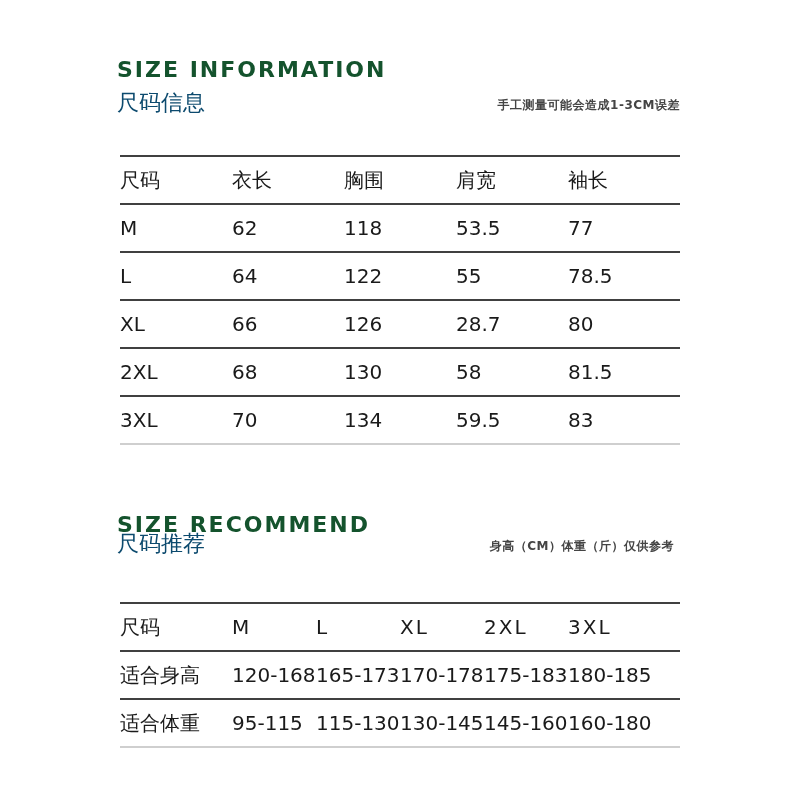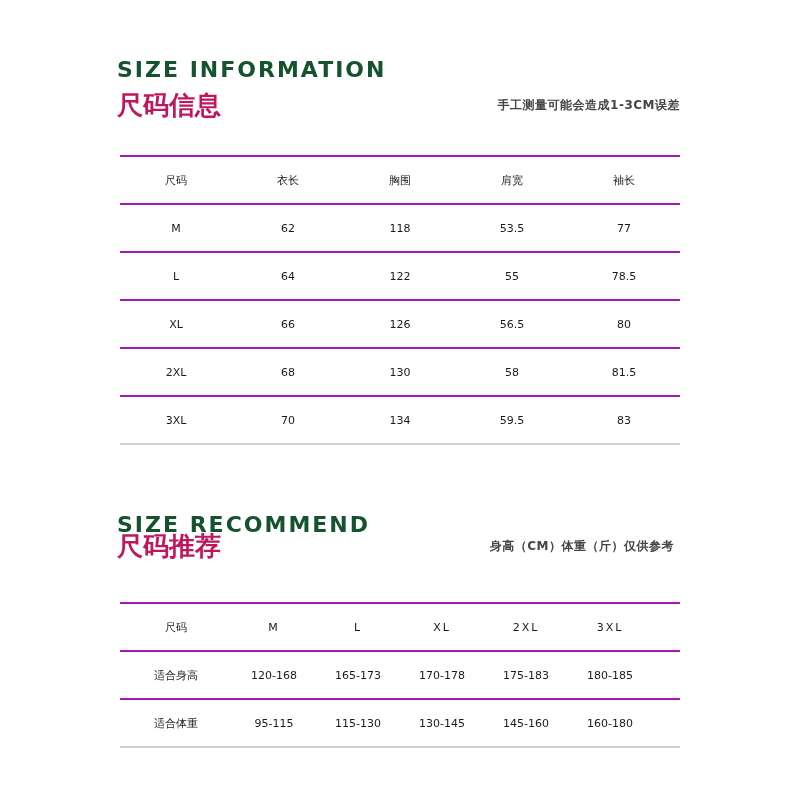--- a/index.html
+++ b/index.html
@@ -1,24 +1,24 @@
 <!DOCTYPE html>
 <html><head>
   <meta charset="utf-8">
   <style>
     html, body { margin: 0; padding: 0; background: #ffffff; }
     body { width: 800px; height: 800px; position: relative; overflow: hidden;
            font-family: "DejaVu Sans", "Liberation Sans", sans-serif; color: #1a1a1a; }
     .title-en { position: absolute; left: 117px; font-weight: bold; font-size: 22px;
                 letter-spacing: 2px; color: #14532d; font-family: "DejaVu Sans", sans-serif; }
-    .title-cn { position: absolute; left: 117px; font-size: 26px; font-weight: bold; color: #be185d; }
+    .title-cn { position: absolute; left: 117px; font-size: 22px; font-weight: normal; color: #0c4a6e; }
     .note { position: absolute; font-size: 12px; color: #444; font-weight: bold; letter-spacing: 0.5px; }
     .tbl { position: absolute; left: 120px; width: 560px; border-collapse: collapse; }
-    .tbl td { text-align: center; font-size: 11px; color: #1a1a1a; padding: 0;
-              border-top: 2px solid #a21caf; height: 46px; }
+    .tbl td { font-size: 20px; color: #1a1a1a; padding: 0;
+              border-top: 2px solid #404040; height: 46px; }
     .tbl tr:last-child td { border-bottom: 2px solid #cfcfcf; }
     .tbl .hdr td { font-weight: normal; }
     .tbl1 td { width: 112px; }
     .tbl2 td.lab { width: 112px; font-weight: normal; }
     .tbl2 td.c { width: 84px; }
     .tbl2 td.pad { width: 28px; }
     .tbl2 .hdr td.c { letter-spacing: 2px; }
   </style>
 </head>
 <body>
@@ -48,21 +48,21 @@
       <td>L</td>
       <td>64</td>
       <td>122</td>
       <td>55</td>
       <td>78.5</td>
     </tr>
     <tr>
       <td>XL</td>
       <td>66</td>
       <td>126</td>
-      <td>56.5</td>
+      <td>28.7</td>
       <td>80</td>
     </tr>
     <tr>
       <td>2XL</td>
       <td>68</td>
       <td>130</td>
       <td>58</td>
       <td>81.5</td>
     </tr>
     <tr>

